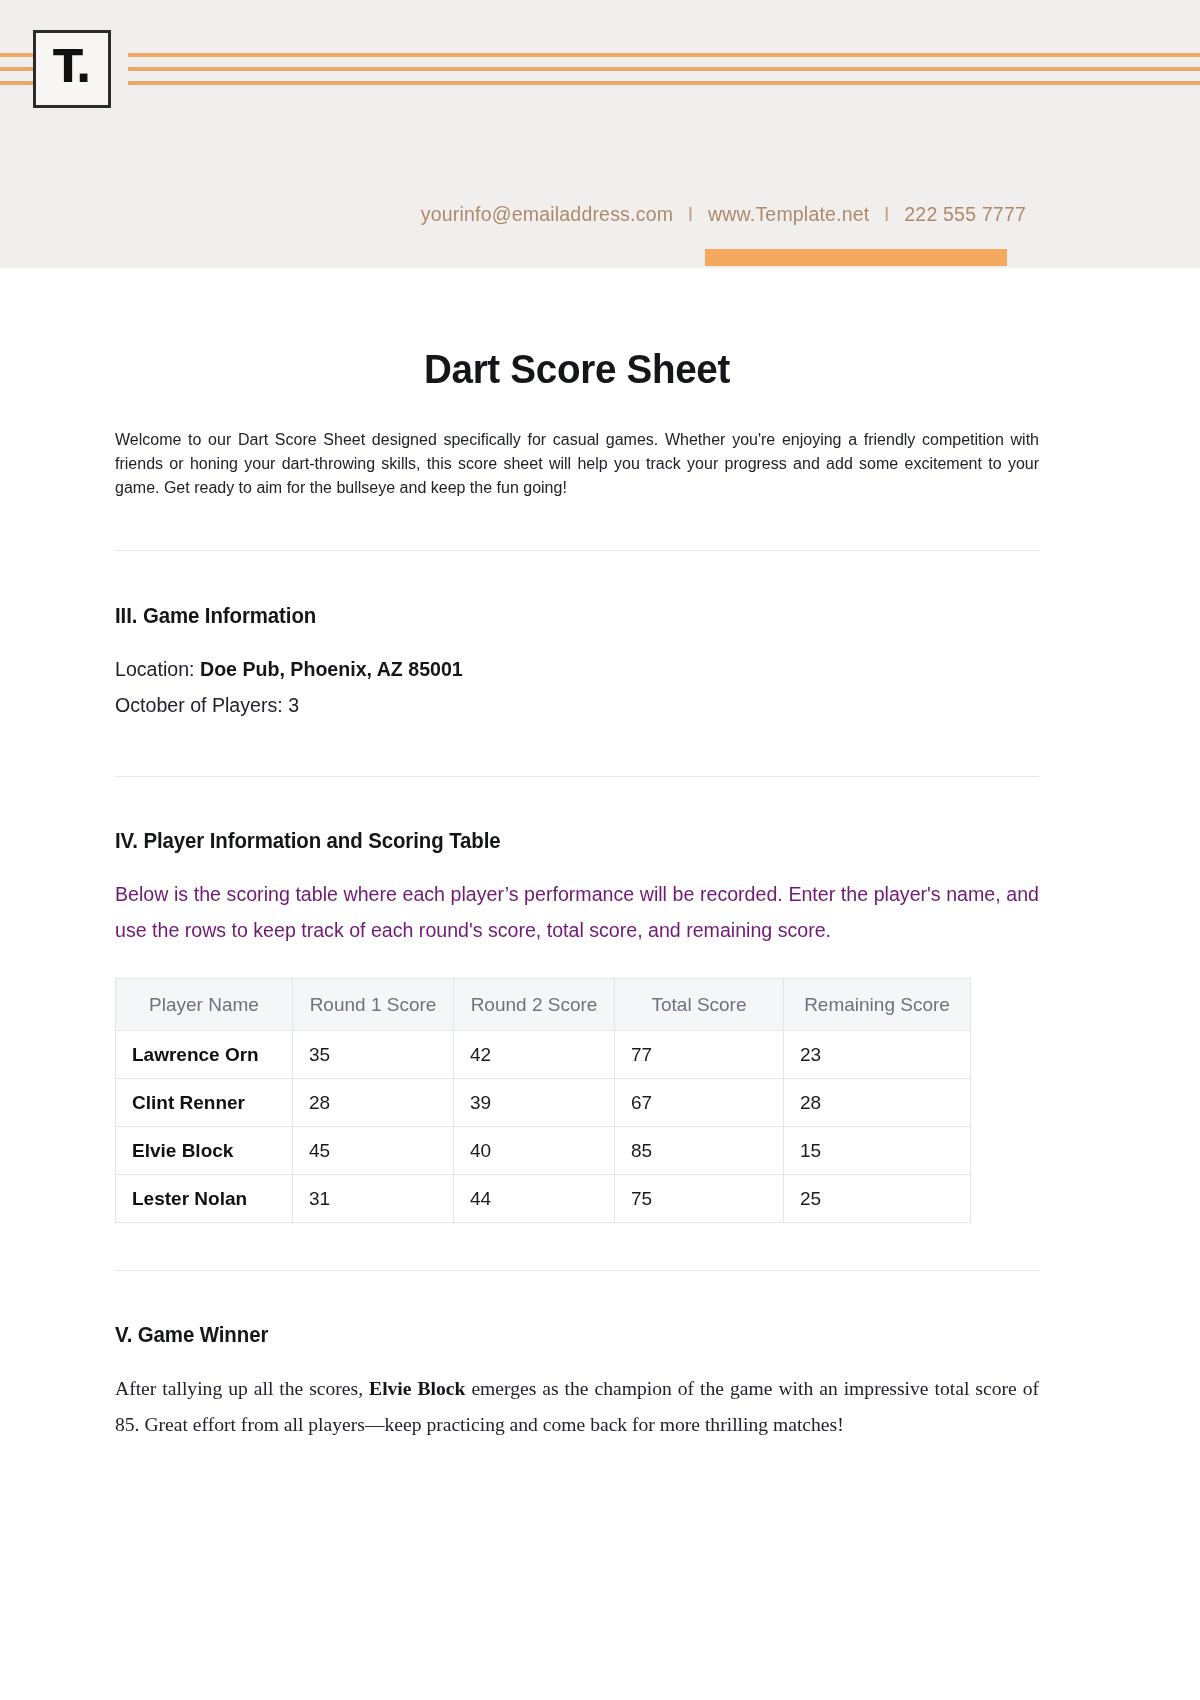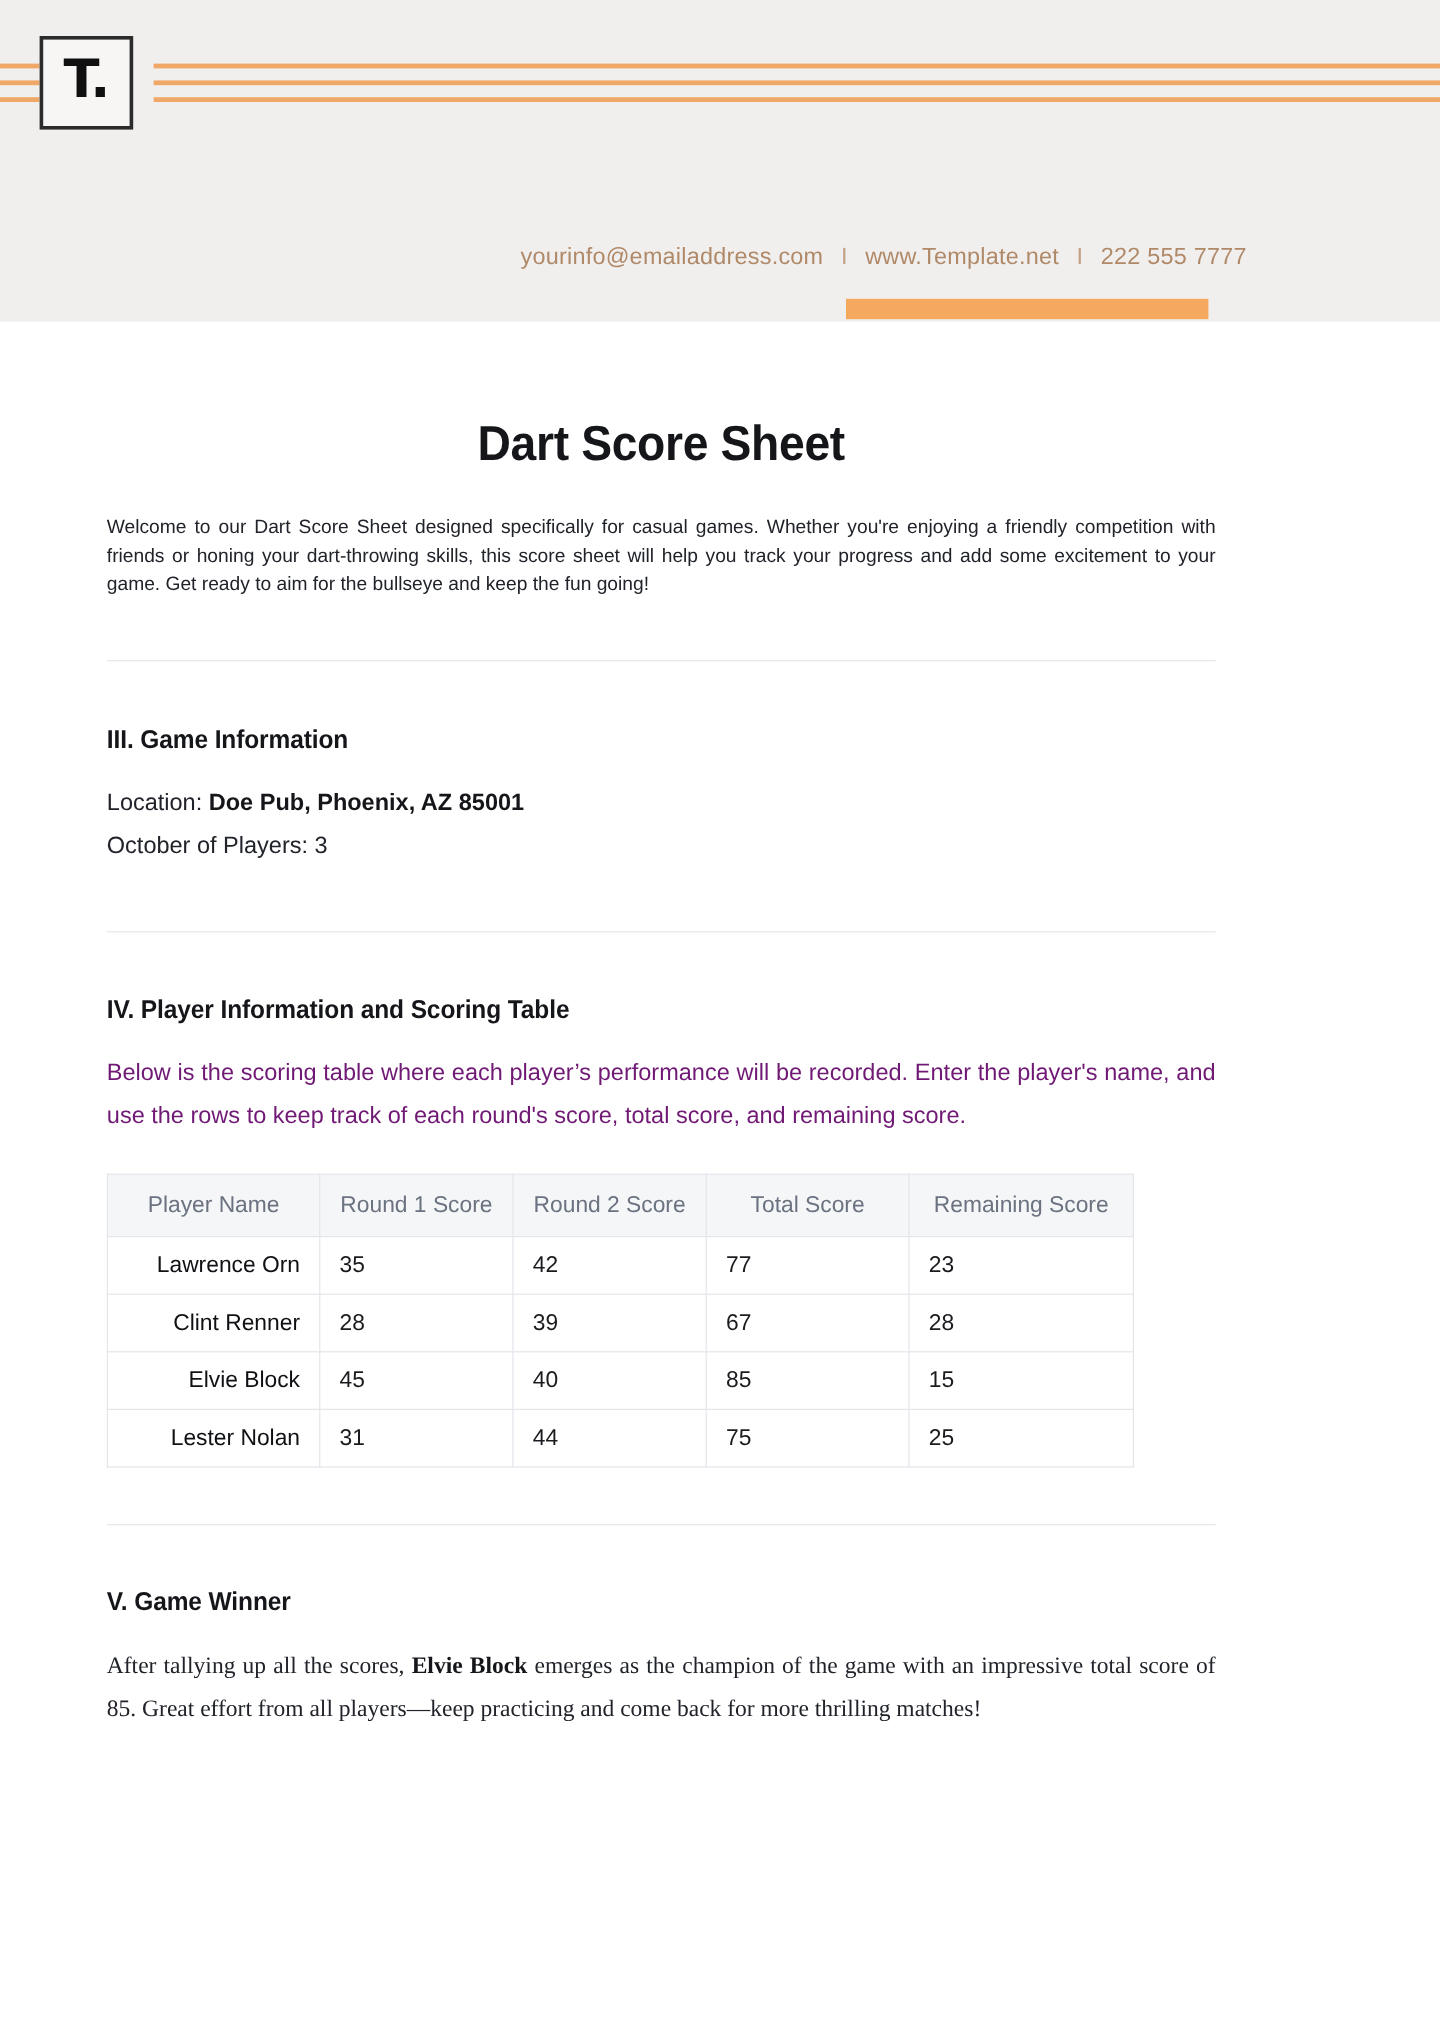--- a/index.html
+++ b/index.html
@@ -63,41 +63,42 @@
     font-size: 44px;
     line-height: 1;
     color: #101010;
     letter-spacing: -1px;
     transform: translateY(-2px);
   }
 
   .contact-line {
     position: absolute;
     top: 203px;
-    right: 161px;
+    right: 174px;
     font-size: 19.5px;
     letter-spacing: 0.2px;
     color: #b08968;
     white-space: nowrap;
   }
   .contact-line .sep { padding: 0 9px; color: #c2a186; }
 
   .accent-bar {
     position: absolute;
     left: 705px;
     top: 249px;
     width: 302px;
     height: 17px;
     background: #f5a95f;
   }
 
   
   .page-body {
     position: relative;
     padding: 0 187px 0 89px;
+    margin-left: 26px;
   }
   .content {
     width: 924px;
   }
 
   .doc-title {
     margin: 0;
     padding-top: 78px;
     text-align: center;
     font-family: "Liberation Sans", sans-serif;
@@ -181,23 +182,22 @@
     padding: 0 8px;
   }
   .score-table tbody td {
     height: 48px;
     font-size: 19px;
     color: #1b1b1f;
     padding: 0 16px;
     background: #ffffff;
   }
   .score-table tbody td.player {
-    font-weight: 400;
+    font-weight: 700;
     color: #101114;
-    text-align: right;
   }
   .col-name  { width: 177px; }
   .col-r1    { width: 161px; }
   .col-r2    { width: 161px; }
   .col-total { width: 169px; }
   .col-rem   { width: 187px; }
 
   .winner-para {
     margin: 0;
     padding-top: 23px;

